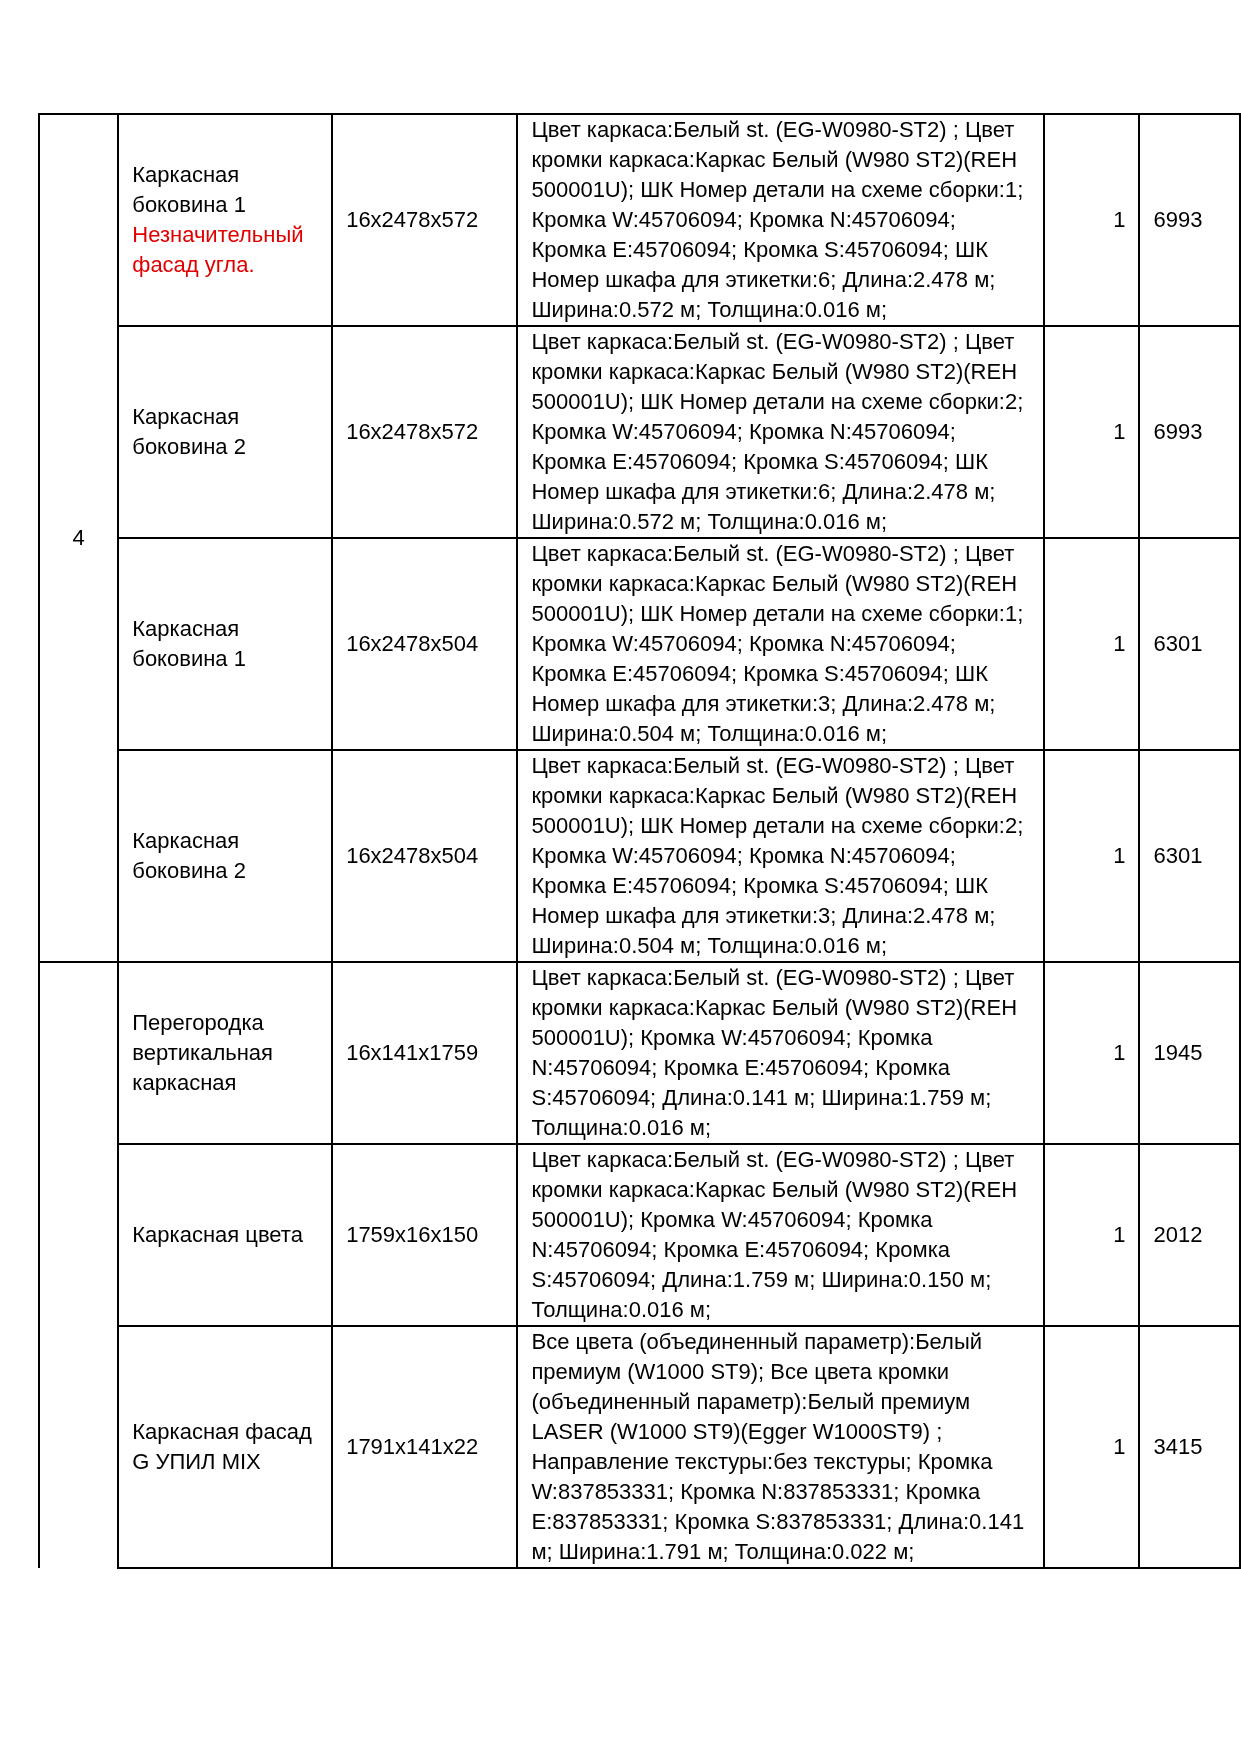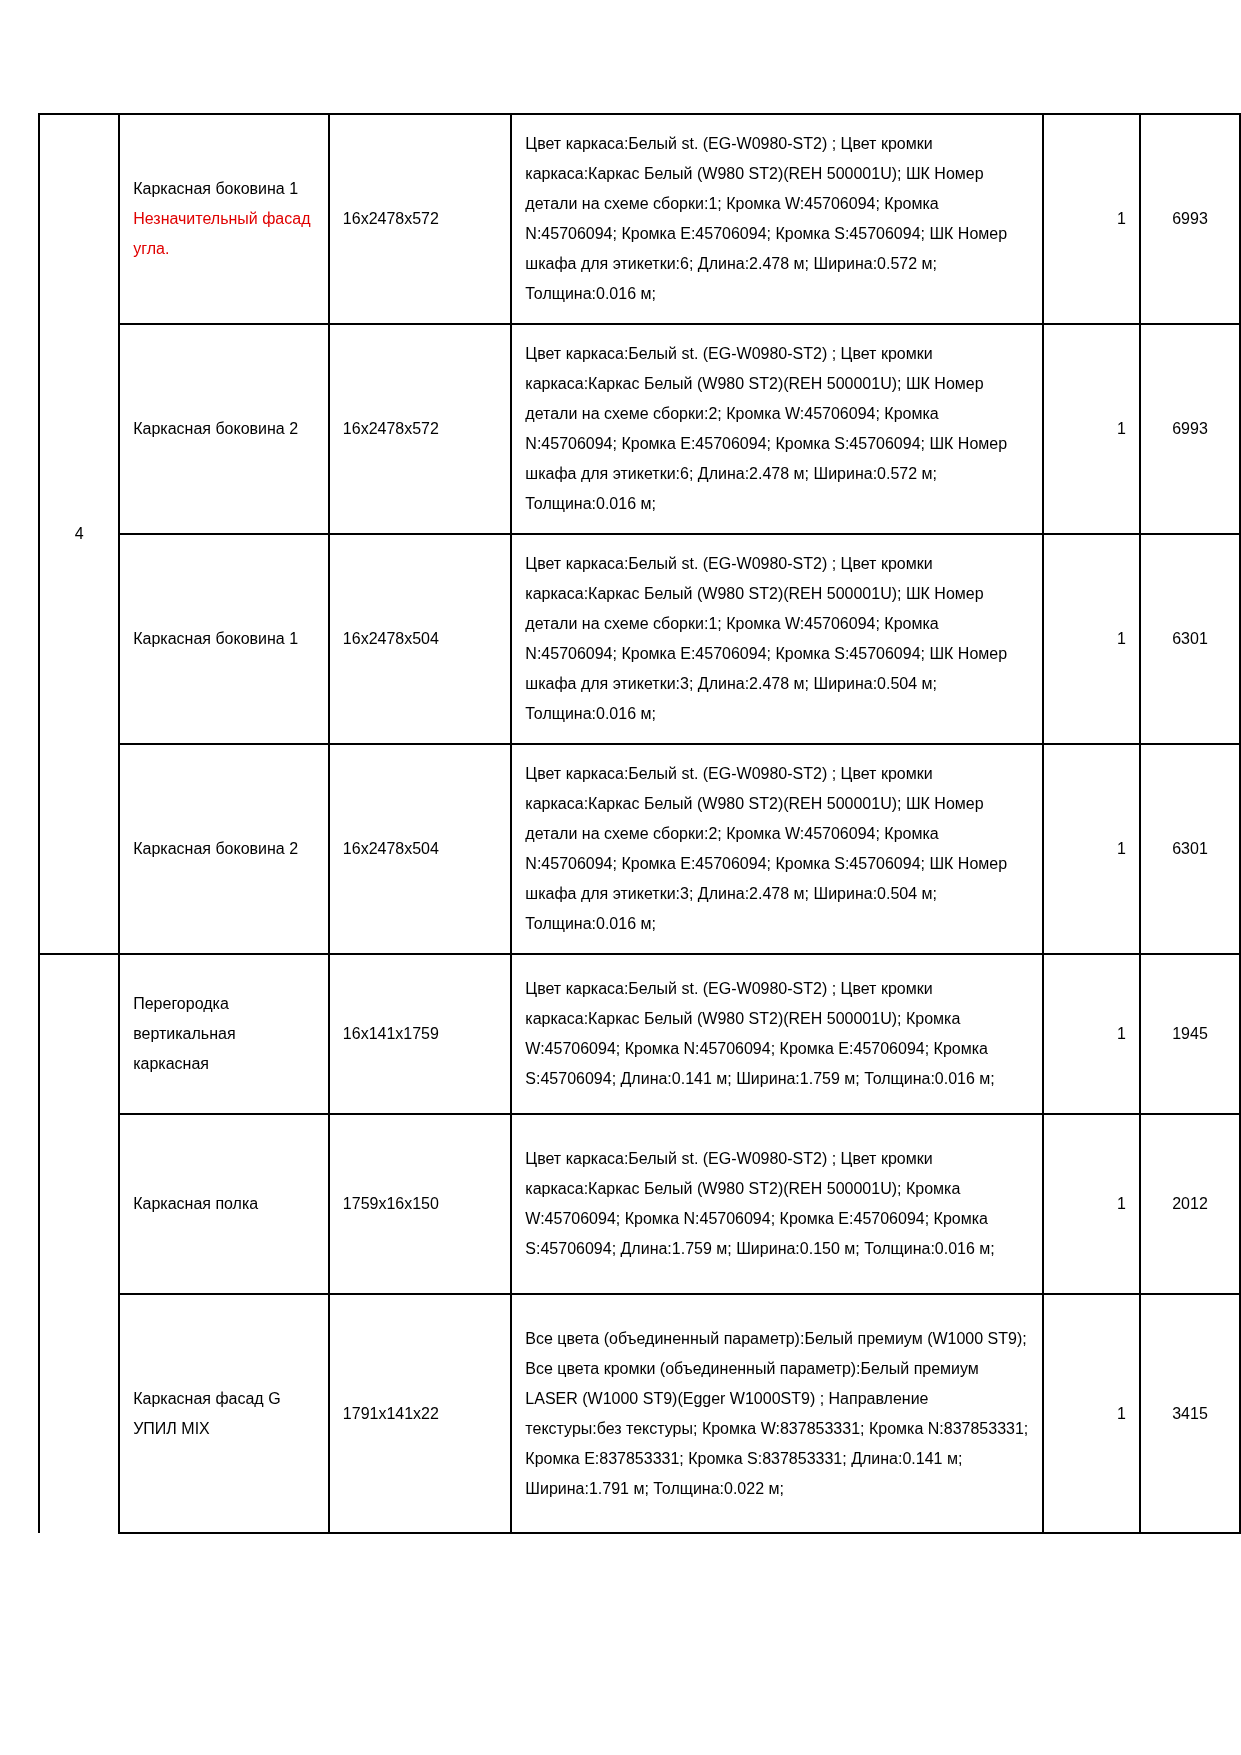--- a/index.html
+++ b/index.html
@@ -1,25 +1,25 @@
 <!DOCTYPE html>
 <html><head>
 <meta charset="utf-8">
 <style>
   html, body { margin: 0; padding: 0; background: #ffffff; }
   body { width: 1241px; height: 1755px; position: relative; overflow: hidden;
          font-family: "Liberation Sans", sans-serif; color: #000; }
   .tbl { position: absolute; left: 38px; top: 113px; border-collapse: collapse; table-layout: fixed; }
-  .tbl td { border: 2px solid #000; padding: 0 13px; font-size: 16px; line-height: 30px; vertical-align: middle; }
+  .tbl td { border: 2px solid #000; padding: 0 13px; font-size: 22px; line-height: 30px; vertical-align: middle; }
   .c-grp { width: 57px; text-align: center; }
   .c-name { width: 188px; border-radius: 14px; }
   .c-size { width: 161px; }
   .c-desc { width: 545px; }
   .c-qty { width: 76px; text-align: right; }
-  .c-price { width: 76px; text-align: center; }
+  .c-price { width: 76px; text-align: left; }
   .r1 td { height: 208px; }
   .rp td { height: 158px; }
   .rs td { height: 178px; }
   .rf td { height: 237px; margin-left: 44px; }
   .note { color: #e00000; display: block; }
   .grp2 { border-bottom: none !important; }
   .name-line { display: block; }
 </style>
 </head>
 <body>
@@ -70,21 +70,21 @@
 
     <tr class="rp">
       <td class="c-grp grp2" rowspan="3"><span></span></td>
       <td class="c-name">Перегородка вертикальная каркасная</td>
       <td class="c-size">16x141x1759</td>
       <td class="c-desc">Цвет каркаса:Белый st. (EG-W0980-ST2) ; Цвет кромки каркаса:Каркас Белый (W980 ST2)(REH 500001U); Кромка W:45706094; Кромка N:45706094; Кромка E:45706094; Кромка S:45706094; Длина:0.141 м; Ширина:1.759 м; Толщина:0.016 м;</td>
       <td class="c-qty">1</td>
       <td class="c-price">1945</td>
     </tr>
     <tr class="rs">
-      <td class="c-name">Каркасная полка</td>
+      <td class="c-name">Каркасная цвета</td>
       <td class="c-size">1759x16x150</td>
       <td class="c-desc">Цвет каркаса:Белый st. (EG-W0980-ST2) ; Цвет кромки каркаса:Каркас Белый (W980 ST2)(REH 500001U); Кромка W:45706094; Кромка N:45706094; Кромка E:45706094; Кромка S:45706094; Длина:1.759 м; Ширина:0.150 м; Толщина:0.016 м;</td>
       <td class="c-qty">1</td>
       <td class="c-price">2012</td>
     </tr>
     <tr class="rf">
       <td class="c-name">Каркасная фасад G УПИЛ MIX</td>
       <td class="c-size">1791x141x22</td>
       <td class="c-desc">Все цвета (объединенный параметр):Белый премиум (W1000 ST9); Все цвета кромки (объединенный параметр):Белый премиум LASER (W1000 ST9)(Egger W1000ST9) ; Направление текстуры:без текстуры; Кромка W:837853331; Кромка N:837853331; Кромка E:837853331; Кромка S:837853331; Длина:0.141 м; Ширина:1.791 м; Толщина:0.022 м;</td>
       <td class="c-qty">1</td>

